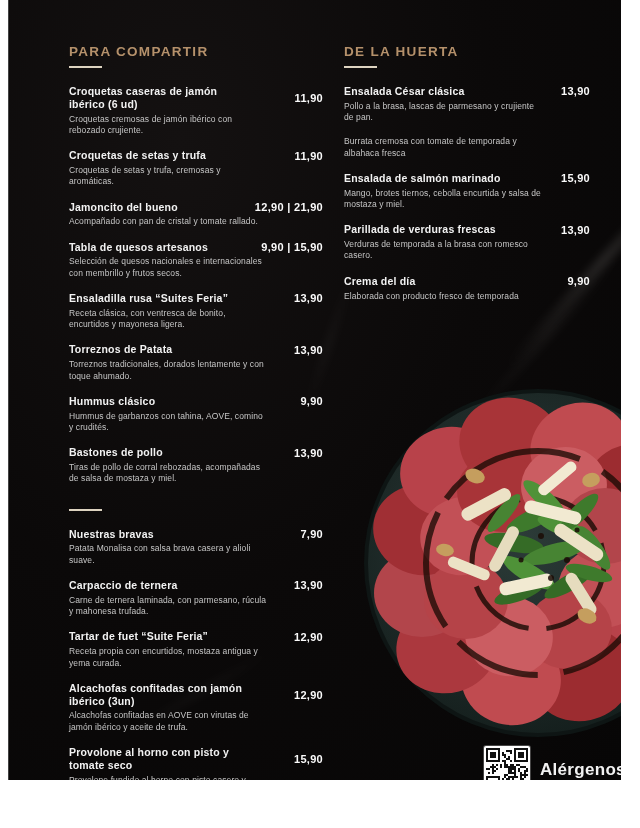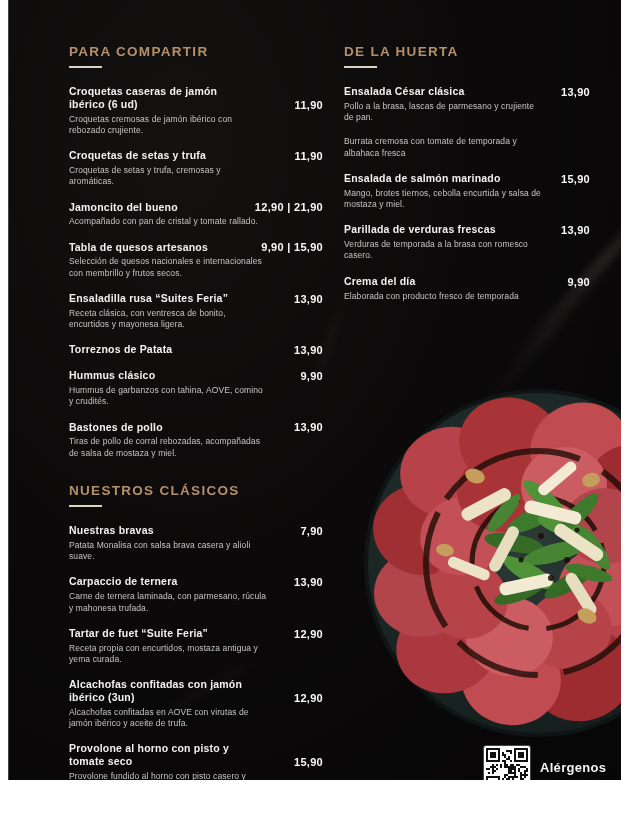--- a/index.html
+++ b/index.html
@@ -29,21 +29,21 @@
   .col-right{left:335px;width:246px;}
 
   .section-title{
     color:#b5916b;font-size:13.5px;font-weight:bold;letter-spacing:1.3px;
   }
   .rule{width:33px;height:2px;background:#ddd3c0;margin-top:7px;}
   .items{margin-top:17px;}
   .section + .section{margin-top:24px;}
 
   .item{margin-bottom:13px;}
-  .row{display:flex;justify-content:space-between;align-items:flex-end;gap:26px;}
+  .row{display:flex;justify-content:space-between;align-items:center;gap:26px;}
   .name{
     color:#f2f2f2;font-size:10.5px;font-weight:bold;line-height:1.22;
     letter-spacing:.2px;max-width:186px;
   }
   .price{
     color:#fafafa;font-size:11px;font-weight:bold;white-space:nowrap;letter-spacing:.3px;
   }
   .desc{
     color:#c6c6c6;font-size:8.5px;line-height:1.33;margin-top:3px;
     max-width:198px;letter-spacing:.1px;
@@ -51,21 +51,21 @@
 
   .photo{position:absolute;left:320px;top:378px;width:292px;height:378px;}
 
   .qr-box{
     position:absolute;left:475px;top:746px;width:46px;height:46px;
     background:#ffffff;border-radius:2px;box-shadow:0 0 0 1px rgba(255,255,255,.25);
   }
   .qr-box svg{display:block;width:46px;height:46px;}
   .allergens{
     position:absolute;left:531px;top:760px;color:#f2f2f2;
-    font-size:13px;font-weight:bold;letter-spacing:.3px;
+    font-size:17px;font-weight:bold;letter-spacing:.3px;
   }
 </style>
 </head>
 <body>
 
 <div class="page">
   <div class="streak s1"></div>
   <div class="streak s2"></div>
   <div class="streak s3"></div>
   <div class="streak s4"></div>
@@ -189,40 +189,40 @@
               <div class="name">Ensaladilla rusa “Suites Feria”</div>
               <div class="price">13,90</div>
             </div>
           <div class="desc">Receta clásica, con ventresca de bonito, encurtidos y mayonesa ligera.</div>
         </div>
         <div class="item">
           <div class="row">
               <div class="name">Torreznos de Patata</div>
               <div class="price">13,90</div>
             </div>
+          <div class="desc">Torreznos tradicionales, dorados lentamente y con toque ahumado.</div>
         </div>
         <div class="item">
           <div class="row">
               <div class="name">Hummus clásico</div>
               <div class="price">9,90</div>
             </div>
           <div class="desc">Hummus de garbanzos con tahina, AOVE, comino y crudités.</div>
         </div>
         <div class="item">
           <div class="row">
               <div class="name">Bastones de pollo</div>
               <div class="price">13,90</div>
             </div>
           <div class="desc">Tiras de pollo de corral rebozadas, acompañadas de salsa de mostaza y miel.</div>
         </div>
       </div>
     </div>
 
     <div class="section">
-      <div class="section-title">NUESTROS CLÁSICOS</div>
       <div class="rule"></div>
       <div class="items">
         <div class="item">
           <div class="row">
               <div class="name">Nuestras bravas</div>
               <div class="price">7,90</div>
             </div>
           <div class="desc">Patata Monalisa con salsa brava casera y alioli suave.</div>
         </div>
         <div class="item">

